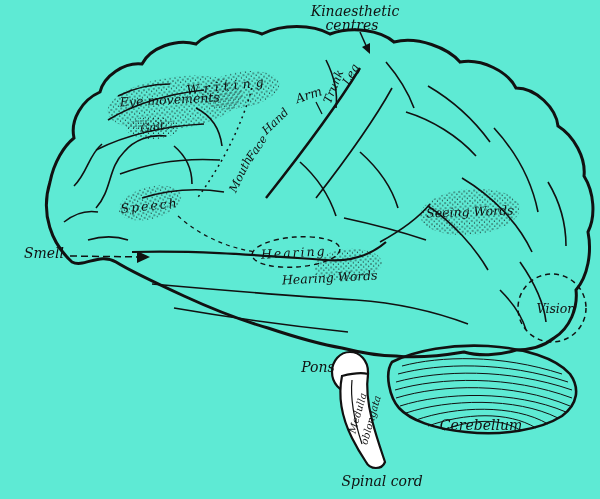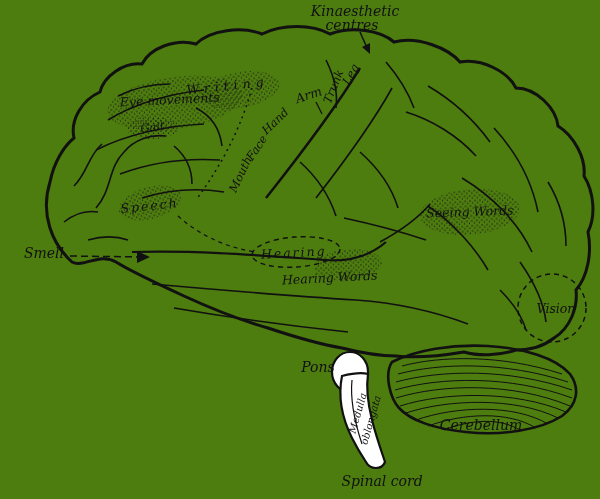--- a/index.html
+++ b/index.html
@@ -1,16 +1,16 @@
 <!DOCTYPE html>
 <html><head>
 <meta charset="utf-8">
 <style>
   html,body{margin:0;padding:0;background:#ffffff;}
-  .stage{position:relative;width:600px;height:499px;background:#4d7c0f;overflow:hidden;}
+  .stage{position:relative;width:600px;height:499px;background:#5eead4;overflow:hidden;}
   svg{display:block;}
   svg text{
     font-family:"DejaVu Serif", serif;
     font-style:italic;
     fill:#111111;
   }
   .lbl-lg{font-size:14px;}
   .lbl-md{font-size:12.5px;}
   .lbl-sm{font-size:11.5px;}
   .lbl-xs{font-size:10px;}

